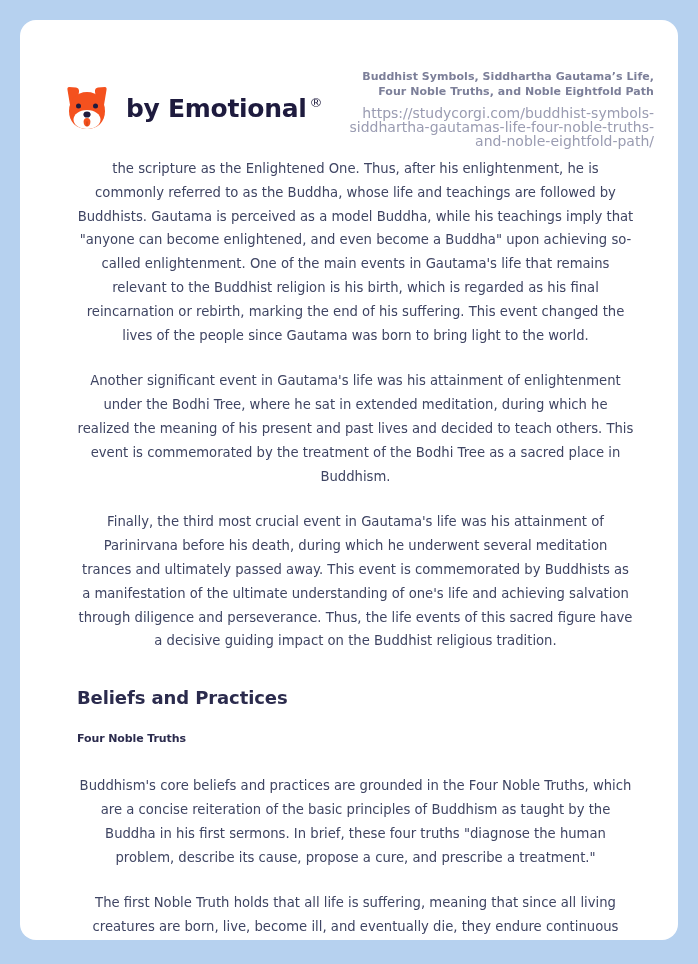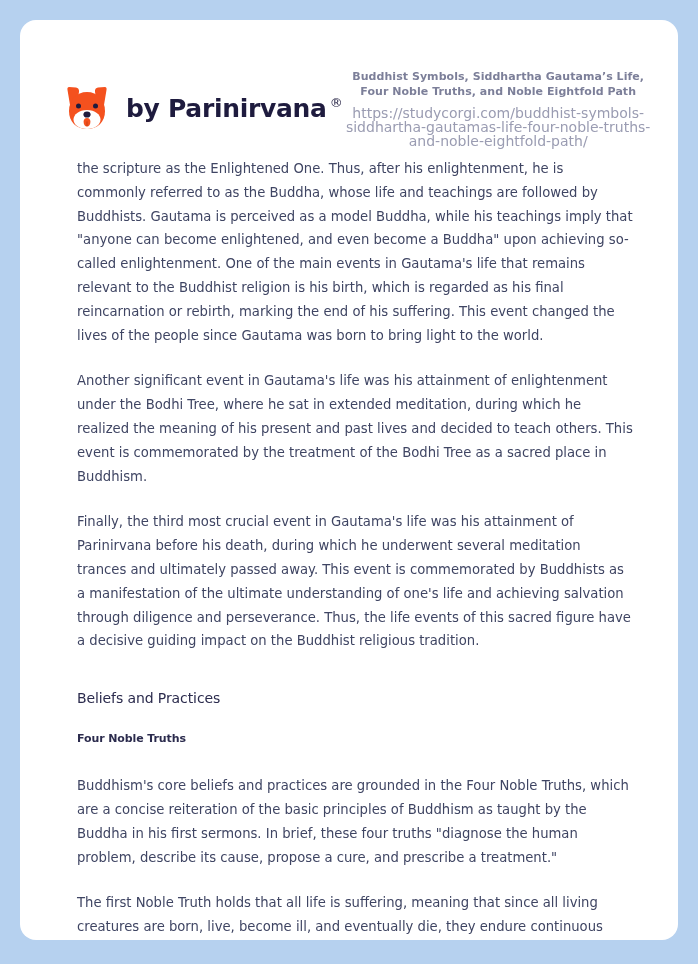--- a/index.html
+++ b/index.html
@@ -57,21 +57,21 @@
   }
   .brand-reg {
     font-size: 13px;
     vertical-align: super;
     font-weight: normal;
     margin-left: 3px;
   }
 
   .doc-meta {
     flex: 1 1 auto;
-    text-align: center;
+    text-align: right;
     padding-top: 4px;
     min-width: 0;
   }
   .doc-title {
     font-size: 11px;
     font-weight: bold;
     color: #7c7f99;
     line-height: 15px;
     letter-spacing: 0.05px;
     margin: 0 0 7px 0;
@@ -90,27 +90,27 @@
 
   
   .content {
     padding: 32px 44px 0 57px;
   }
   .content p {
     font-size: 13.2px;
     line-height: 23.8px;
     color: #3f4563;
     margin: 0 0 22px 0;
-    text-align: left;
+    text-align: center;
   }
   .content p:last-child { margin-bottom: 0; }
 
   h2.sec-title {
-    font-size: 14px;
-    font-weight: normal;
+    font-size: 18px;
+    font-weight: bold;
     color: #2b2b4d;
     margin: 32px 0 0 0;
     line-height: 26px;
     letter-spacing: -0.1px;
   }
   h3.sub-title {
     font-size: 11px;
     font-weight: bold;
     color: #2b2b4d;
     margin: 16px 0 24px 0;
@@ -139,21 +139,21 @@
 
           <circle cx="18.5" cy="25" r="2.5" fill="#1e1b3e"></circle>
           <circle cx="35.5" cy="25" r="2.5" fill="#1e1b3e"></circle>
 
           <ellipse cx="27" cy="33.5" rx="3.6" ry="3.1" fill="#1e1b3e"></ellipse>
 
           <path d="M27 37 C29.2 37 30.4 38.4 30.4 40.8 C30.4 43.6 29 45.6 27 45.6 C25 45.6 23.6 43.6 23.6 40.8 C23.6 38.4 24.8 37 27 37 Z" fill="#F4511E"></path>
           <path d="M27 40.5 L27 45.2" stroke="#c43c14" stroke-width="0.9"></path>
         </svg>
       </span>
-      <span class="brand-text"><span>by Parinirvana</span><span class="brand-reg">®</span></span>
+      <span class="brand-text"><span>by Emotional</span><span class="brand-reg">®</span></span>
     </div>
 
     <div class="doc-meta">
       <p class="doc-title">Buddhist Symbols, Siddhartha Gautama’s Life, Four Noble Truths, and Noble Eightfold Path</p>
       <p class="doc-url">https://studycorgi.com/buddhist-symbols-siddhartha-gautamas-life-four-noble-truths-and-noble-eightfold-path/</p>
     </div>
 
   </div>
 
   <div class="content">

